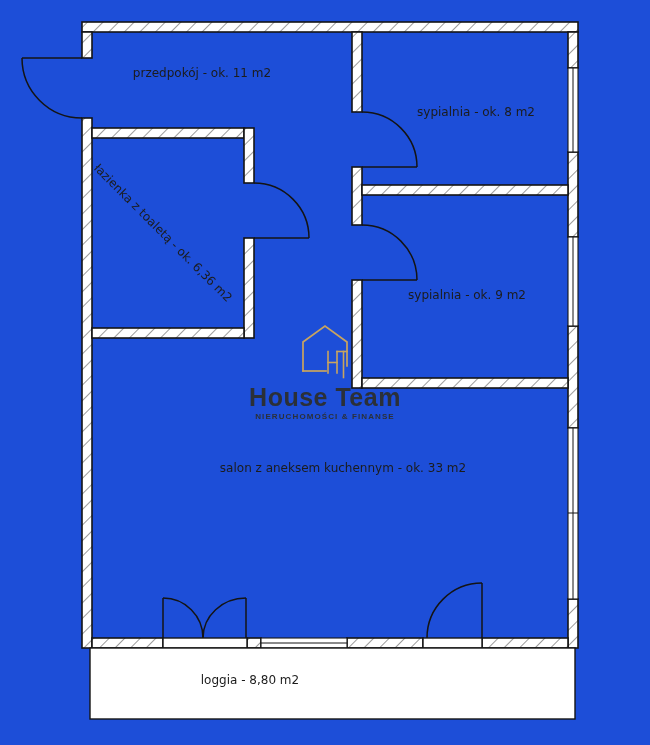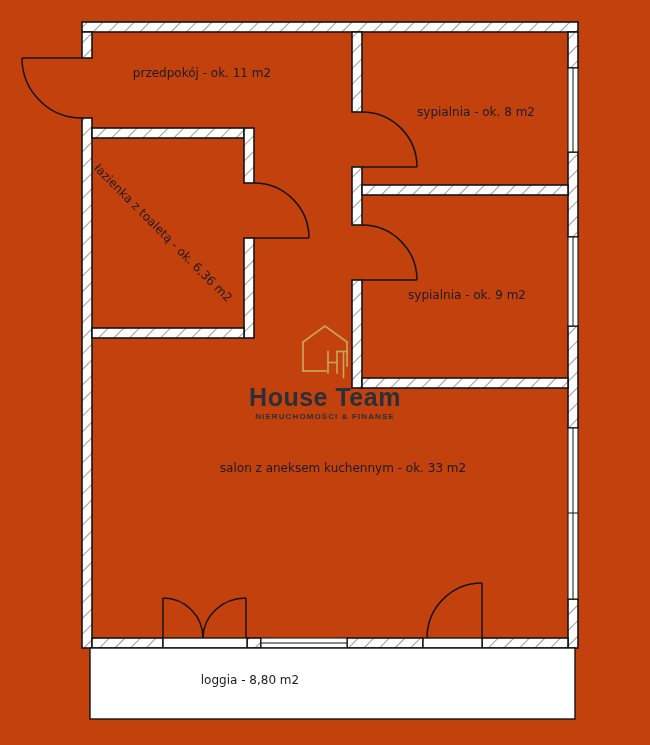--- a/index.html
+++ b/index.html
@@ -2,21 +2,21 @@
 <html style="--gold: #c9a45f; --dark: #2b3038;"><head>
 <meta charset="utf-8">
 <style>
   :root{
     --gold:#c9a45f;
     --dark:#2b3038;
     --line:#141414;
   }
   html,body{margin:0;padding:0;background:#ffffff;}
   .page{
-    width:650px;height:745px;position:relative;background:#c2410c;overflow:hidden;
+    width:650px;height:745px;position:relative;background:#1d4ed8;overflow:hidden;
     font-family:"DejaVu Sans","Liberation Sans",sans-serif;
   }
   svg{display:block;}
   .wall{fill:url(#hatch);stroke:var(--line);stroke-width:1.6;}
   .win{fill:#ffffff;stroke:var(--line);stroke-width:1.1;}
   .winline{stroke:var(--line);stroke-width:1;fill:none;}
   .thresh{fill:#ffffff;stroke:var(--line);stroke-width:1.4;}
   .door{fill:none;stroke:var(--line);stroke-width:1.5;}
   .loggia-box{fill:#ffffff;stroke:var(--line);stroke-width:1.4;}
   .room-label{

